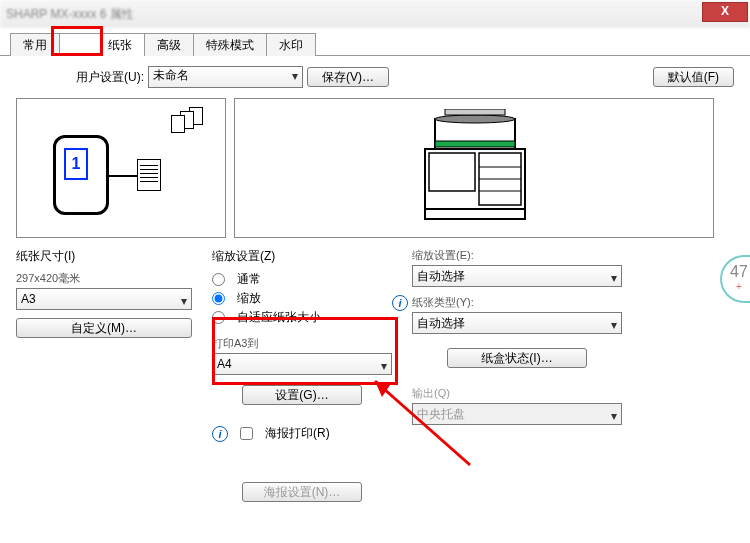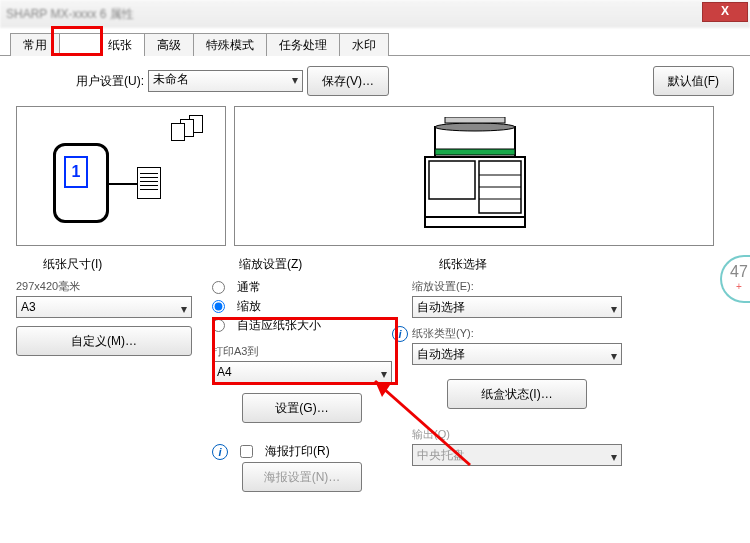--- a/index.html
+++ b/index.html
@@ -88,32 +88,33 @@
       position: relative;
     }
     .combo::after {
       content: "▾";
       position: absolute;
       right: 4px;
       top: 2px;
       color: #333;
     }
     .btn {
-      height: 30px;
+      height: 20px;
       padding: 0 14px;
       border: 1px solid #7a7a7a;
       border-radius: 3px;
       background: linear-gradient(#fdfdfd,#e4e4e4);
       font-size: 12px;
       font-family: inherit;
       cursor: pointer;
     }
     .btn:disabled {
       color: #999;
       cursor: default;
+      margin-top: 38px;
     }
     .preview-row {
       display: flex;
       gap: 8px;
       margin-bottom: 10px;
     }
     .panel {
       border: 1px solid #888;
       background: #fff;
       position: relative;
@@ -166,21 +167,21 @@
     
     .printer { position: absolute; left: 160px; top: 10px; }
     .settings-grid {
       display: flex;
       gap: 20px;
       margin-top: 6px;
     }
     .col { width: 176px; }
     .col2 { width: 180px; }
     .col3 { width: 210px; }
-    .gtitle { margin-bottom: 6px; margin-left: 27px; }
+    .gtitle { margin-bottom: 6px; }
     .sublabel { color: #555; font-size: 11px; margin-bottom: 2px;}
     .combo-full { width: 100%; display:inline-block; line-height: 20px;}
     .radio-row { display: flex; align-items: center; gap: 12px; margin: 2px 0;}
     input[type=radio], input[type=checkbox]{ margin:0; }
     .red-box-zoom {
       position: absolute;
       border: 3px solid #e00;
       left: 212px;
       top: 317px;
       width: 186px;
@@ -234,21 +235,20 @@
 <div class="titlebar">
   <span class="titlebar-text">SHARP MX-xxxx 6 属性</span>
 </div>
 <div class="close-x">X</div>
 
 <div class="tabs">
   <div class="tab">常用</div>
   <div class="tab active">纸张</div>
   <div class="tab">高级</div>
   <div class="tab">特殊模式</div>
-  <div class="tab">任务处理</div>
   <div class="tab">水印</div>
 </div>
 <div class="red-box-tab"></div>
 
 <div class="content">
 
   <div class="row-top">
     <span class="lbl">用户设置(U):</span>
     <div class="combo" style="width:155px"><span>未命名</span></div>
     <button class="btn">保存(V)…</button>
@@ -324,21 +324,20 @@
       <div style="height:18px"></div>
       <div class="radio-row">
         <span class="info-icon">i</span>
         <input type="checkbox" style="">
         <span>海报打印(R)</span>
       </div>
       <button class="btn" style="width:120px;margin-left:30px" disabled="">海报设置(N)…</button>
     </div>
 
     <div class="col3">
-      <div class="gtitle">纸张选择</div>
       <div class="field-block">
         <div class="sublabel">缩放设置(E):</div>
         <div class="combo combo-full"><span>自动选择</span></div>
       </div>
       <div class="field-block" style="position:relative">
         <span class="info-icon" style="position:absolute;left:-20px;top:0">i</span>
         <div class="sublabel">纸张类型(Y):</div>
         <div class="combo combo-full"><span>自动选择</span></div>
       </div>
       <div style="height:6px"></div>

